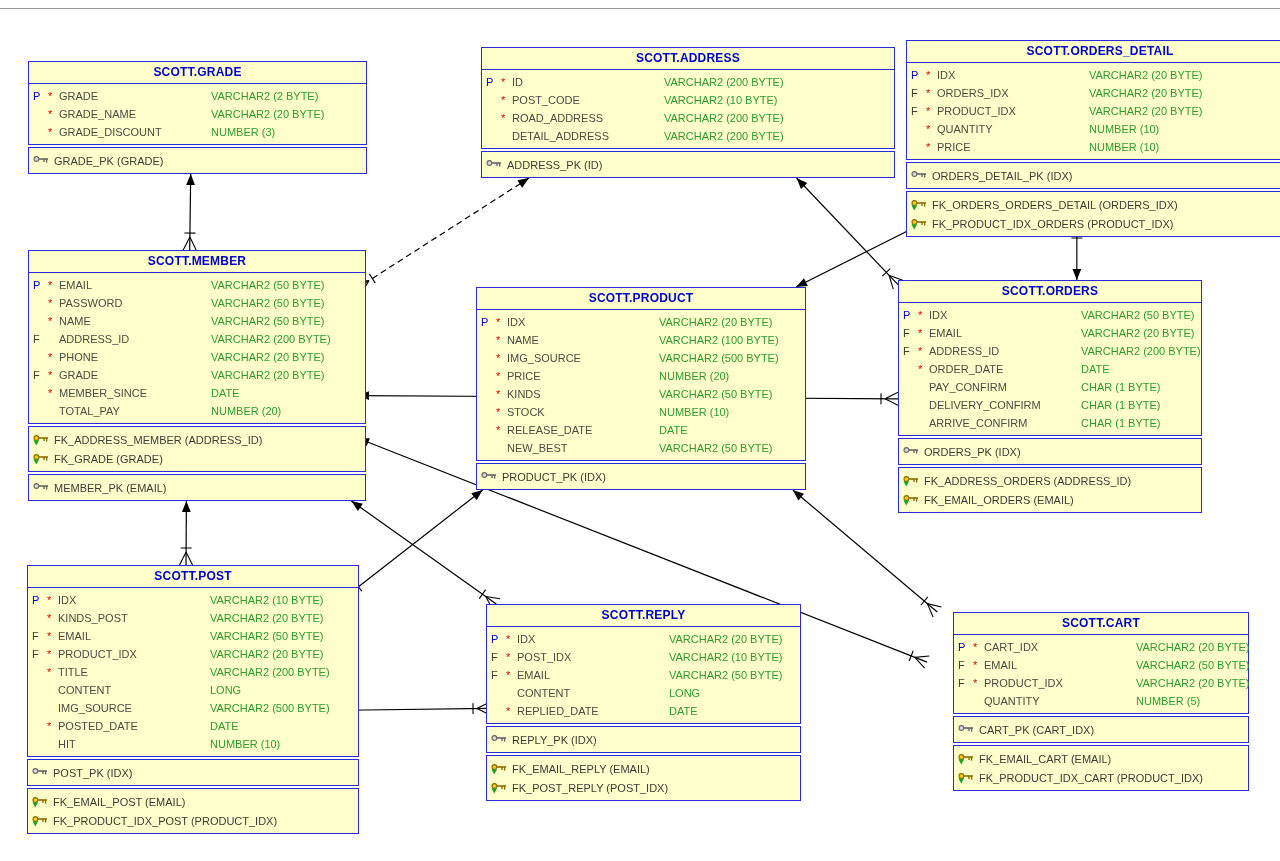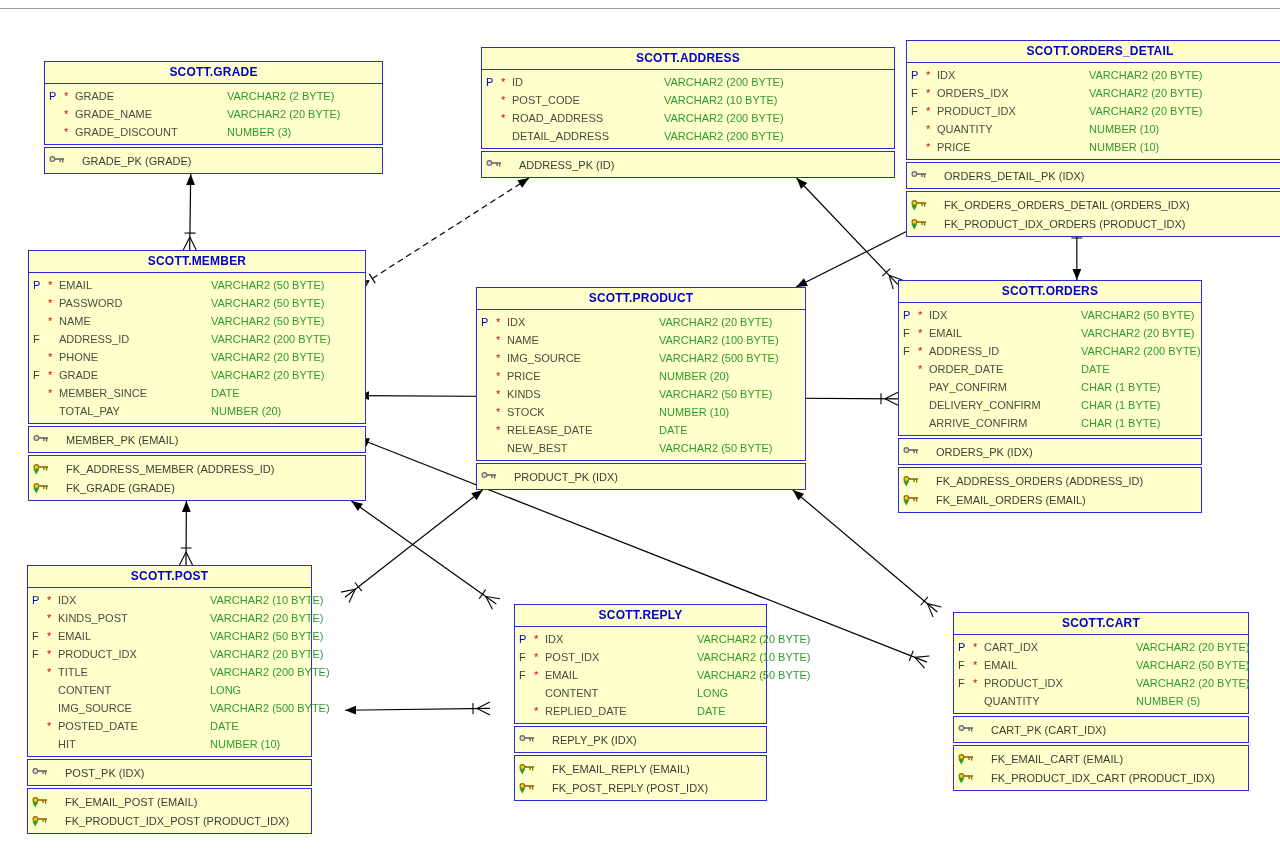--- a/index.html
+++ b/index.html
@@ -16,21 +16,21 @@
   .t-cols{padding:3px 0;}
   .col-row{display:grid;grid-template-columns:15px 11px 152px 1fr;height:18px;
            line-height:18px;font-size:11px;padding-left:4px;white-space:nowrap;}
   .kf{color:#3C3C34;font-weight:normal;}
   .kf.p{color:#0000CC;}
   .st{color:#E00000;}
   .cn{color:#4B4B40;}
   .ct{color:#2F9B2F;}
   .box.sec{padding:3px 0;}
   .sec-row{display:flex;align-items:center;height:19px;font-size:11px;color:#3C3C34;
-           padding:0 4px;white-space:nowrap;gap:12px;}
+           padding:0 4px;white-space:nowrap;}
   .sec-row .icon{display:inline-flex;width:17px;margin-right:4px;flex:0 0 17px;}
 </style>
 </head>
 <body>
 
 <div id="canvas">
   <div id="top-rule"></div>
   <svg id="connector-layer" width="1280" height="861">
       <g>
         <line x1="190.72" y1="174" x2="189.7" y2="250" stroke="#000000" stroke-width="1.2"></line>
@@ -111,21 +111,21 @@
       </g>
       <g>
         <line x1="792.8" y1="490" x2="937.29" y2="612" stroke="#000000" stroke-width="1.2"></line>
         <polygon points="792.8,490 798.3661156523598,500.45841080396804 804.0433325785833,493.7346315115907" fill="#000000"></polygon>
         <line x1="927.3571442271699" y1="603.6132022680789" x2="933.0966011340395" y2="616.9664278864151" stroke="#000000" stroke-width="1.1"></line>
         <line x1="927.3571442271699" y1="603.6132022680789" x2="941.4833988659605" y2="607.0335721135849" stroke="#000000" stroke-width="1.1"></line>
         <line x1="920.7526203335633" y1="605.2350111775314" x2="927.8491414913426" y2="596.8302870620597" stroke="#000000" stroke-width="1.1"></line>
       </g>
     </svg>
   <div id="tables">
-      <div class="table" style="left: 28px; top: 61px; width: 339px; margin-left: 16px;">
+      <div class="table" style="left: 28px; top: 61px; width: 339px;">
         <div class="box">
           <div class="t-title">SCOTT.GRADE</div>
           <div class="t-cols">
             <div class="col-row">
               <span class="kf p">P</span>
               <span class="st">*</span>
               <span class="cn">GRADE</span>
               <span class="ct">VARCHAR2 (2 BYTE)</span>
             </div>
             <div class="col-row">
@@ -327,53 +327,53 @@
               <span class="st"></span>
               <span class="cn">TOTAL_PAY</span>
               <span class="ct">NUMBER (20)</span>
             </div>
           </div>
         </div>
         <div class="box sec">
           <div class="sec-row">
             <span class="icon">
               <svg xmlns="http://www.w3.org/2000/svg" width="16" height="12" viewBox="0 0 16 12">
+                <circle cx="3.4" cy="4" r="2.4" fill="#F5CB1C" stroke="#8A6D00" stroke-width="1.1"></circle>
+                <line x1="6" y1="4" x2="15" y2="4" stroke="#8A6D00" stroke-width="1.6"></line>
+                <line x1="11" y1="4" x2="11" y2="7" stroke="#8A6D00" stroke-width="1.4"></line>
+                <line x1="13.6" y1="4" x2="13.6" y2="7.6" stroke="#8A6D00" stroke-width="1.4"></line>
+                <polygon points="0.5,6.2 6.2,6.2 3.2,11.5" fill="#21A121"></polygon>
+              </svg>
+            </span>
+            <span class="sec-text">FK_ADDRESS_MEMBER (ADDRESS_ID)</span>
+          </div>
+          <div class="sec-row">
+            <span class="icon">
+              <svg xmlns="http://www.w3.org/2000/svg" width="16" height="12" viewBox="0 0 16 12">
+                <circle cx="3.4" cy="4" r="2.4" fill="#F5CB1C" stroke="#8A6D00" stroke-width="1.1"></circle>
+                <line x1="6" y1="4" x2="15" y2="4" stroke="#8A6D00" stroke-width="1.6"></line>
+                <line x1="11" y1="4" x2="11" y2="7" stroke="#8A6D00" stroke-width="1.4"></line>
+                <line x1="13.6" y1="4" x2="13.6" y2="7.6" stroke="#8A6D00" stroke-width="1.4"></line>
+                <polygon points="0.5,6.2 6.2,6.2 3.2,11.5" fill="#21A121"></polygon>
+              </svg>
+            </span>
+            <span class="sec-text">FK_GRADE (GRADE)</span>
+          </div>
+        </div>
+        <div class="box sec">
+          <div class="sec-row">
+            <span class="icon">
+              <svg xmlns="http://www.w3.org/2000/svg" width="16" height="12" viewBox="0 0 16 12">
                 <circle cx="3.4" cy="4" r="2.4" fill="#D8D8D8" stroke="#666666" stroke-width="1.1"></circle>
                 <line x1="6" y1="4" x2="15" y2="4" stroke="#666666" stroke-width="1.6"></line>
                 <line x1="11" y1="4" x2="11" y2="7" stroke="#666666" stroke-width="1.4"></line>
                 <line x1="13.6" y1="4" x2="13.6" y2="7.6" stroke="#666666" stroke-width="1.4"></line>
               </svg>
             </span>
             <span class="sec-text">MEMBER_PK (EMAIL)</span>
-          </div>
-        </div>
-        <div class="box sec">
-          <div class="sec-row">
-            <span class="icon">
-              <svg xmlns="http://www.w3.org/2000/svg" width="16" height="12" viewBox="0 0 16 12">
-                <circle cx="3.4" cy="4" r="2.4" fill="#F5CB1C" stroke="#8A6D00" stroke-width="1.1"></circle>
-                <line x1="6" y1="4" x2="15" y2="4" stroke="#8A6D00" stroke-width="1.6"></line>
-                <line x1="11" y1="4" x2="11" y2="7" stroke="#8A6D00" stroke-width="1.4"></line>
-                <line x1="13.6" y1="4" x2="13.6" y2="7.6" stroke="#8A6D00" stroke-width="1.4"></line>
-                <polygon points="0.5,6.2 6.2,6.2 3.2,11.5" fill="#21A121"></polygon>
-              </svg>
-            </span>
-            <span class="sec-text">FK_ADDRESS_MEMBER (ADDRESS_ID)</span>
-          </div>
-          <div class="sec-row">
-            <span class="icon">
-              <svg xmlns="http://www.w3.org/2000/svg" width="16" height="12" viewBox="0 0 16 12">
-                <circle cx="3.4" cy="4" r="2.4" fill="#F5CB1C" stroke="#8A6D00" stroke-width="1.1"></circle>
-                <line x1="6" y1="4" x2="15" y2="4" stroke="#8A6D00" stroke-width="1.6"></line>
-                <line x1="11" y1="4" x2="11" y2="7" stroke="#8A6D00" stroke-width="1.4"></line>
-                <line x1="13.6" y1="4" x2="13.6" y2="7.6" stroke="#8A6D00" stroke-width="1.4"></line>
-                <polygon points="0.5,6.2 6.2,6.2 3.2,11.5" fill="#21A121"></polygon>
-              </svg>
-            </span>
-            <span class="sec-text">FK_GRADE (GRADE)</span>
           </div>
         </div>
       </div>
       <div class="table" style="left: 476px; top: 287px; width: 330px; border-radius: 6px;">
         <div class="box">
           <div class="t-title">SCOTT.PRODUCT</div>
           <div class="t-cols">
             <div class="col-row">
               <span class="kf p">P</span>
               <span class="st">*</span>
@@ -519,21 +519,21 @@
                 <line x1="6" y1="4" x2="15" y2="4" stroke="#8A6D00" stroke-width="1.6"></line>
                 <line x1="11" y1="4" x2="11" y2="7" stroke="#8A6D00" stroke-width="1.4"></line>
                 <line x1="13.6" y1="4" x2="13.6" y2="7.6" stroke="#8A6D00" stroke-width="1.4"></line>
                 <polygon points="0.5,6.2 6.2,6.2 3.2,11.5" fill="#21A121"></polygon>
               </svg>
             </span>
             <span class="sec-text">FK_EMAIL_ORDERS (EMAIL)</span>
           </div>
         </div>
       </div>
-      <div class="table" style="left: 27px; top: 565px; width: 285px;">
+      <div class="table" style="left: 27px; top: 565px; width: 332px;">
         <div class="box">
           <div class="t-title">SCOTT.POST</div>
           <div class="t-cols">
             <div class="col-row">
               <span class="kf p">P</span>
               <span class="st">*</span>
               <span class="cn">IDX</span>
               <span class="ct">VARCHAR2 (10 BYTE)</span>
             </div>
             <div class="col-row">
@@ -619,21 +619,21 @@
                 <line x1="6" y1="4" x2="15" y2="4" stroke="#8A6D00" stroke-width="1.6"></line>
                 <line x1="11" y1="4" x2="11" y2="7" stroke="#8A6D00" stroke-width="1.4"></line>
                 <line x1="13.6" y1="4" x2="13.6" y2="7.6" stroke="#8A6D00" stroke-width="1.4"></line>
                 <polygon points="0.5,6.2 6.2,6.2 3.2,11.5" fill="#21A121"></polygon>
               </svg>
             </span>
             <span class="sec-text">FK_PRODUCT_IDX_POST (PRODUCT_IDX)</span>
           </div>
         </div>
       </div>
-      <div class="table" style="left: 514px; top: 604px; width: 253px;">
+      <div class="table" style="left: 486px; top: 604px; width: 315px;">
         <div class="box">
           <div class="t-title">SCOTT.REPLY</div>
           <div class="t-cols">
             <div class="col-row">
               <span class="kf p">P</span>
               <span class="st">*</span>
               <span class="cn">IDX</span>
               <span class="ct">VARCHAR2 (20 BYTE)</span>
             </div>
             <div class="col-row">

